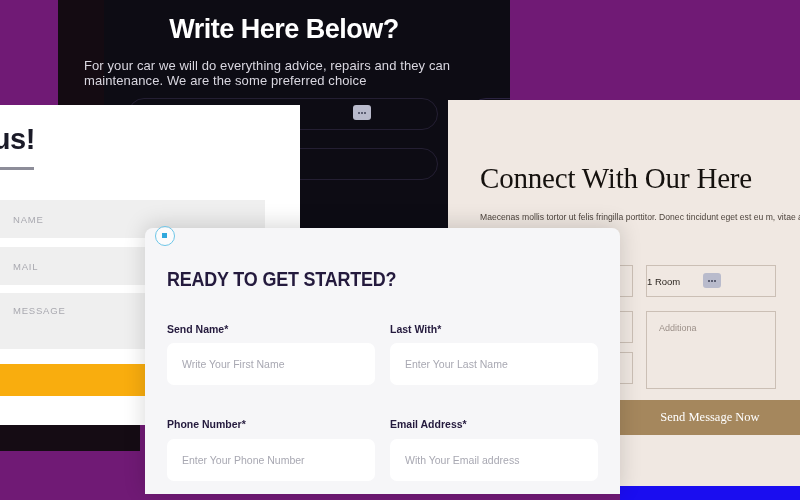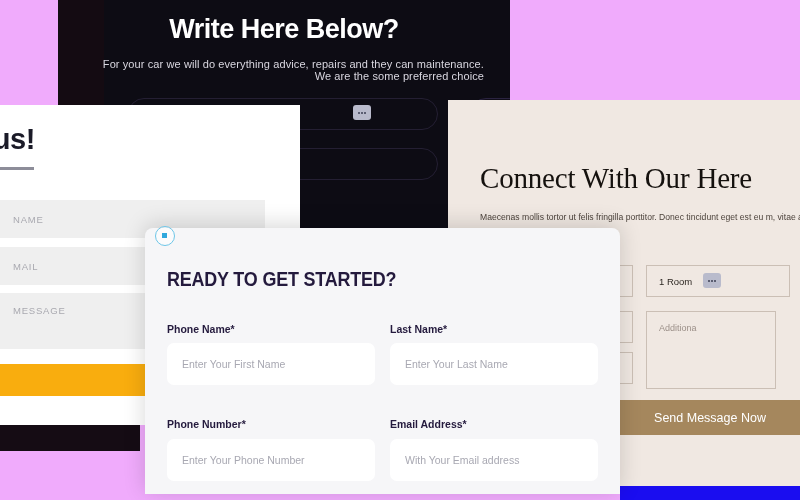--- a/index.html
+++ b/index.html
@@ -5,21 +5,21 @@
   * { box-sizing: border-box; margin: 0; padding: 0; }
   html, body {
     width: 800px; height: 500px;
     overflow: hidden;
     background: #000000;
     font-family: "Liberation Sans", sans-serif;
   }
   #stage {
     position: relative;
     width: 800px; height: 500px;
-    background: #f0abfc;
+    background: #701a75;
     overflow: hidden;
   }
 
   
   #dark-panel {
     position: absolute;
     left: 58px; top: 0px;
     width: 452px; height: 232px;
     background: #0d0c14;
     overflow: hidden;
@@ -34,23 +34,23 @@
     width: 452px;
     text-align: center;
     color: #ffffff;
     font-size: 27px;
     font-weight: bold;
     letter-spacing: -0.5px;
   }
   #dark-sub {
     position: absolute; left: 26px; top: 58px;
     width: 400px;
-    text-align: right;
+    text-align: left;
     color: #d9d7e0;
-    font-size: 11px;
+    font-size: 13px;
     letter-spacing: 0.1px;
   }
   .dk-field {
     position: absolute;
     border: 1px solid #241f33;
     border-radius: 22px;
     background: #0d0c14;
     height: 32px;
   }
   #dk-f1 { left: 70px;  top: 98px;  width: 310px; }
@@ -175,32 +175,32 @@
     font-size: 8.6px;
     line-height: 1.85;
   }
   .bg-in {
     position: absolute;
     border: 1px solid #cbbfb5;
     background: #f0e8e2;
     height: 32px;
   }
   #bg-i1 { left: -5px;  top: 165px; width: 190px; }
-  #bg-i2 { left: 198px; top: 165px; width: 144px; color:#2d2722; font-size:9.5px; display:flex; align-items:center; padding-left:12px;}
+  #bg-i2 { left: 198px; top: 165px; width: 130px; color:#2d2722; font-size:9.5px; display:flex; align-items:center; }
   #bg-i3 { left: -5px;  top: 211px; width: 190px; }
   #bg-i4 { left: -5px;  top: 252px; width: 190px; }
   #bg-i5 { left: 198px; top: 211px; width: 130px; height: 78px;
            color:#9c9089; font-size:9px; padding: 11px 16px 0 12px; }
   #bg-btn {
     position: absolute;
     left: 172px; top: 300px;
     width: 180px; height: 35px;
     background: #a5875d;
     color: #ffffff;
-    font-family: Liberation Sans, sans-serif;
+    font-family: Liberation Serif, serif;
     font-size: 12.5px;
     display: flex; align-items: center; justify-content: center;
   }
   #bg-kbd {
     position: absolute;
     left: 703px; top: 273px;
     width: 18px; height: 15px;
     border-radius: 3px;
     background: #b9bbcc;
     display: flex; align-items: center; justify-content: center;
@@ -324,24 +324,24 @@
   <div id="bg-kbd">
     <span class="d"></span>
       <span class="d"></span>
       <span class="d"></span>
   </div>
   <div id="blue-strip"></div>
 
   <div id="card">
     <div id="card-title">READY TO GET STARTED?</div>
 
-    <div class="lbl" id="lb-fn">Phone Name*</div>
-    <div class="inp" id="in-fn">Enter Your First Name</div>
-
-    <div class="lbl" id="lb-ln">Last Name*</div>
+    <div class="lbl" id="lb-fn">Send Name*</div>
+    <div class="inp" id="in-fn">Write Your First Name</div>
+
+    <div class="lbl" id="lb-ln">Last With*</div>
     <div class="inp" id="in-ln">Enter Your Last Name</div>
 
     <div class="lbl" id="lb-ph">Phone Number*</div>
     <div class="inp" id="in-ph">Enter Your Phone Number</div>
 
     <div class="lbl" id="lb-em">Email Address*</div>
     <div class="inp" id="in-em">With Your Email address</div>
   </div>
 
   <div id="cursor"></div>

